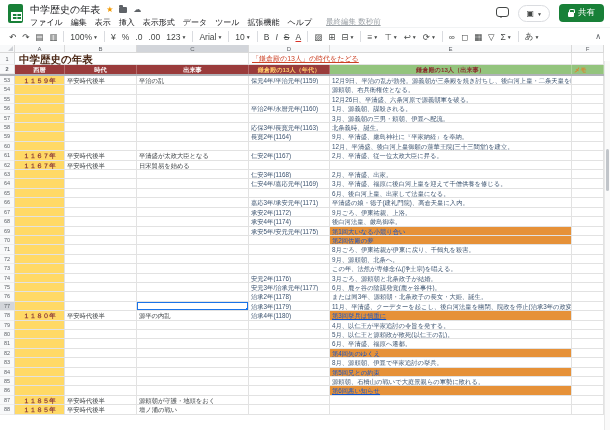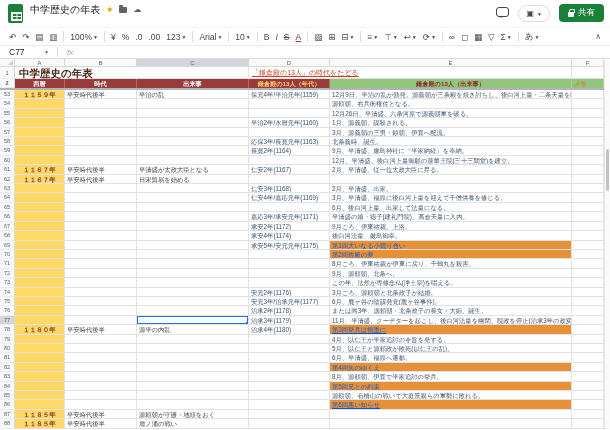--- a/index.html
+++ b/index.html
@@ -94,20 +94,34 @@
 
   <div class="titlebar">
     <div class="sheets-icon"></div>
     <div class="t-col">
       <div class="t-row1">
         <span class="doc-title">中学歴史の年表</span>
         <span class="star">★</span>
         <span class="folder"></span>
         <span class="mini-ic">☁</span>
       </div>
+      <div class="t-row2">
+        <span class="t-row2" style="gap:8px">
+            <span class="mi">ファイル</span>
+            <span class="mi">編集</span>
+            <span class="mi">表示</span>
+            <span class="mi">挿入</span>
+            <span class="mi">表示形式</span>
+            <span class="mi">データ</span>
+            <span class="mi">ツール</span>
+            <span class="mi">拡張機能</span>
+            <span class="mi">ヘルプ</span>
+          </span>
+        <span class="last-edit">最終編集 数秒前</span>
+      </div>
     </div>
     <div class="tb-right">
       <span class="bubble"></span>
       <span class="pill">
           <span class="scr">▣</span>
           <span class="car">▼</span>
         </span>
       <span class="share-btn">
           <span class="lock"></span>
           <span>共有</span>
@@ -152,27 +166,20 @@
         <span class="tbi">◻</span>
         <span class="tbi">▦</span>
         <span class="tbi">▽</span>
         <span class="tbi">Σ<span class="tb-car">▼</span></span>
         <span class="tb-sep"></span>
         <span class="tbi">あ<span class="tb-car">▼</span></span>
       </span>
     <span class="collapse">∧</span>
   </div>
 
-  <div class="formulabar">
-    <span class="namebox">C77</span>
-    <span class="nb-car">▼</span>
-    <span class="fb-sep"></span>
-    <span class="fx">fx</span>
-    <span style="flex:1"></span>
-  </div>
 
   <div class="grid">
     <div class="colheads">
       <div class="corner"></div>
     <div class="ch" style="width: 50px;">A</div>
         <div class="ch" style="width: 72px;">B</div>
         <div class="ch selcol" style="width: 112px;">C</div>
         <div class="ch" style="width: 81px;">D</div>
         <div class="ch" style="width: 242px;">E</div>
         <div class="ch" style="width: 32px;">F</div>

